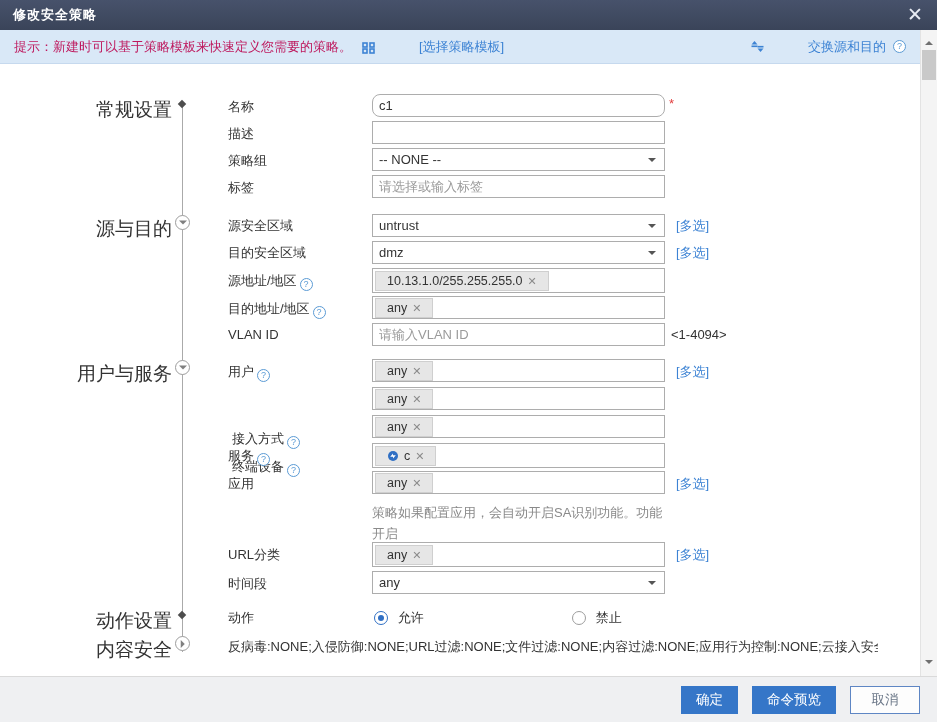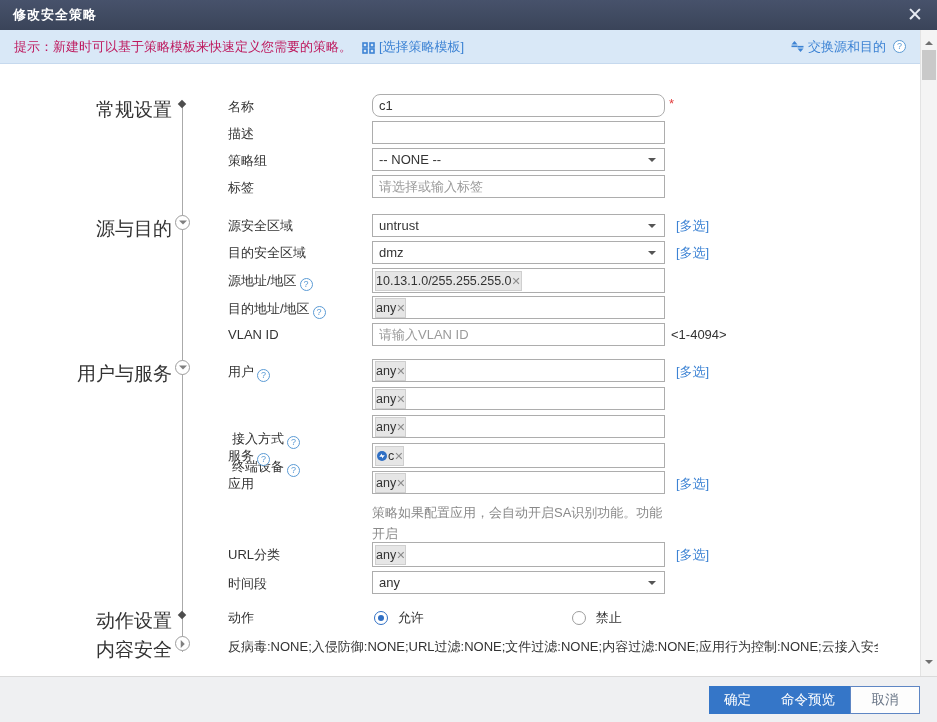--- a/index.html
+++ b/index.html
@@ -11,21 +11,21 @@
   .titlebar { position:absolute; left:0; top:0; width:937px; height:30px;
     background:linear-gradient(180deg,#47526b 0%,#3a4459 100%); display:flex; align-items:center; }
   .titlebar .t { color:#fff; font-weight:bold; font-size:13px; padding-left:13px; letter-spacing:1px; }
   .close { position:absolute; right:10px; top:3px; width:24px; height:24px; color:#e8ecf4;
     font-size:19px; line-height:24px; text-align:center; cursor:pointer; font-weight:400; }
 
   
   .infobar { position:absolute; left:0; top:30px; width:920px; height:34px; background:#d9e8f7;
     display:flex; align-items:center; padding:0 14px; border-bottom:1px solid #c6d9ee; }
   .infobar .tip { color:#be185d; }
-  a.lnk { color:#3d83d4; text-decoration:none; cursor:pointer; }
+  a.lnk { color:#3d83d4; text-decoration:none; cursor:pointer;margin-left:40px; }
   .tpl-ic { display:inline-block; width:13px; height:12px; margin:0 4px 0 10px; position:relative; top:1px; }
   .swap { margin-left:auto; display:flex; align-items:center; gap:4px; }
 
   
   .help { display:inline-block; width:13px; height:13px; border:1px solid #5b9bd5; border-radius:50%;
     color:#5b9bd5; font-size:9px; line-height:11px; text-align:center; margin-left:3px; vertical-align:-2px; background:#fff; }
 
   
   .rail { position:absolute; left:182px; top:104px; width:1px; height:548px; background:#aaa; }
   .sec-label { position:absolute; left:30px; width:142px; text-align:right; color:#333; font-size:19px; }
@@ -40,22 +40,22 @@
   .flabel.ind { left:232px;margin-top:39px; }
   .inp { position:absolute; left:372px; width:293px; height:23px; border:1px solid #adadad;
     background:#fff; padding:0 6px; font-size:13px; color:#333; font-family:inherit; }
   .inp::placeholder { color:#9a9a9a; }
   .sel { position:absolute; left:372px; width:293px; height:23px; border:1px solid #adadad; background:#fff;
     padding:0 6px; line-height:21px; cursor:pointer; }
   .sel .arr { position:absolute; right:8px; top:9px; border:4px solid transparent; border-top-color:#555; }
   .tagbox { position:absolute; left:372px; width:293px; height:23px; border:1px solid #adadad; background:#fff;
     padding:1px 2px; display:flex; align-items:center; }
   .tagbox.tall { height:25px; }
-  .chip { display:inline-flex; align-items:center; background:#e6e6e6; border:1px solid #cfcfcf;
-    padding:1px 0; font-size:12.5px; color:#333; line-height:16px; white-space:nowrap; }
+  .chip { display:inline-flex; align-items:center; gap:5px; background:#e6e6e6; border:1px solid #cfcfcf;
+    padding:1px 11px; font-size:12.5px; color:#333; line-height:16px; white-space:nowrap; }
   .chip .x { color:#8b8b8b; font-size:11px; cursor:pointer; }
   .svc-ic { display:inline-block; width:12px; height:12px; }
   .mlink { position:absolute; left:676px; color:#3d83d4; cursor:pointer; }
   .req { position:absolute; left:669px; color:#e23c3c; font-size:13px; }
   .hint { position:absolute; left:671px; color:#333; }
   .note { position:absolute; left:372px; width:302px; color:#8a8a8a; line-height:21px; }
 
   
   .radio { display:inline-block; width:14px; height:14px; border:1px solid #9d9d9d; border-radius:50%;
     background:#fff; vertical-align:-3px; position:relative; cursor:pointer; }
@@ -69,21 +69,21 @@
   
   .sbar { position:absolute; right:0; top:30px; width:17px; height:646px; background:#f4f4f4; border-left:1px solid #e3e3e3; }
   .sbar .btn { position:absolute; left:0; width:16px; height:16px; }
   .sbar .btn i { position:absolute; left:4px; border:4px solid transparent; }
   .sbar .up { top:2px; } .sbar .up i { top:5px; border-bottom-color:#707070; }
   .sbar .dn { bottom:8px; } .sbar .dn i { top:8px; border-top-color:#707070; }
   .sbar .thumb { position:absolute; left:1px; top:20px; width:14px; height:30px; background:#c9c9c9; }
 
   
   .footer { position:absolute; left:0; top:676px; width:937px; height:46px; background:#eff0f2;
-    border-top:1px solid #dadada; display:flex; align-items:center; justify-content:flex-end; padding-right:17px; }
+    border-top:1px solid #dadada; display:flex; align-items:center; justify-content:flex-end; gap:14px; padding-right:17px; }
   .btn-p { height:28px; padding:0 14px; min-width:56px; background:#3576c8; color:#fff; border:1px solid #3576c8;
     font-size:13.5px; font-family:inherit; cursor:pointer; }
   .btn-c { height:28px; padding:0 14px; min-width:70px; background:#fdfdfd; color:#6b7788; border:1px solid #5e86c4;
     font-size:13.5px; font-family:inherit; cursor:pointer; }
 </style>
 </head>
 <body>
 
 <div class="dlg">
 

